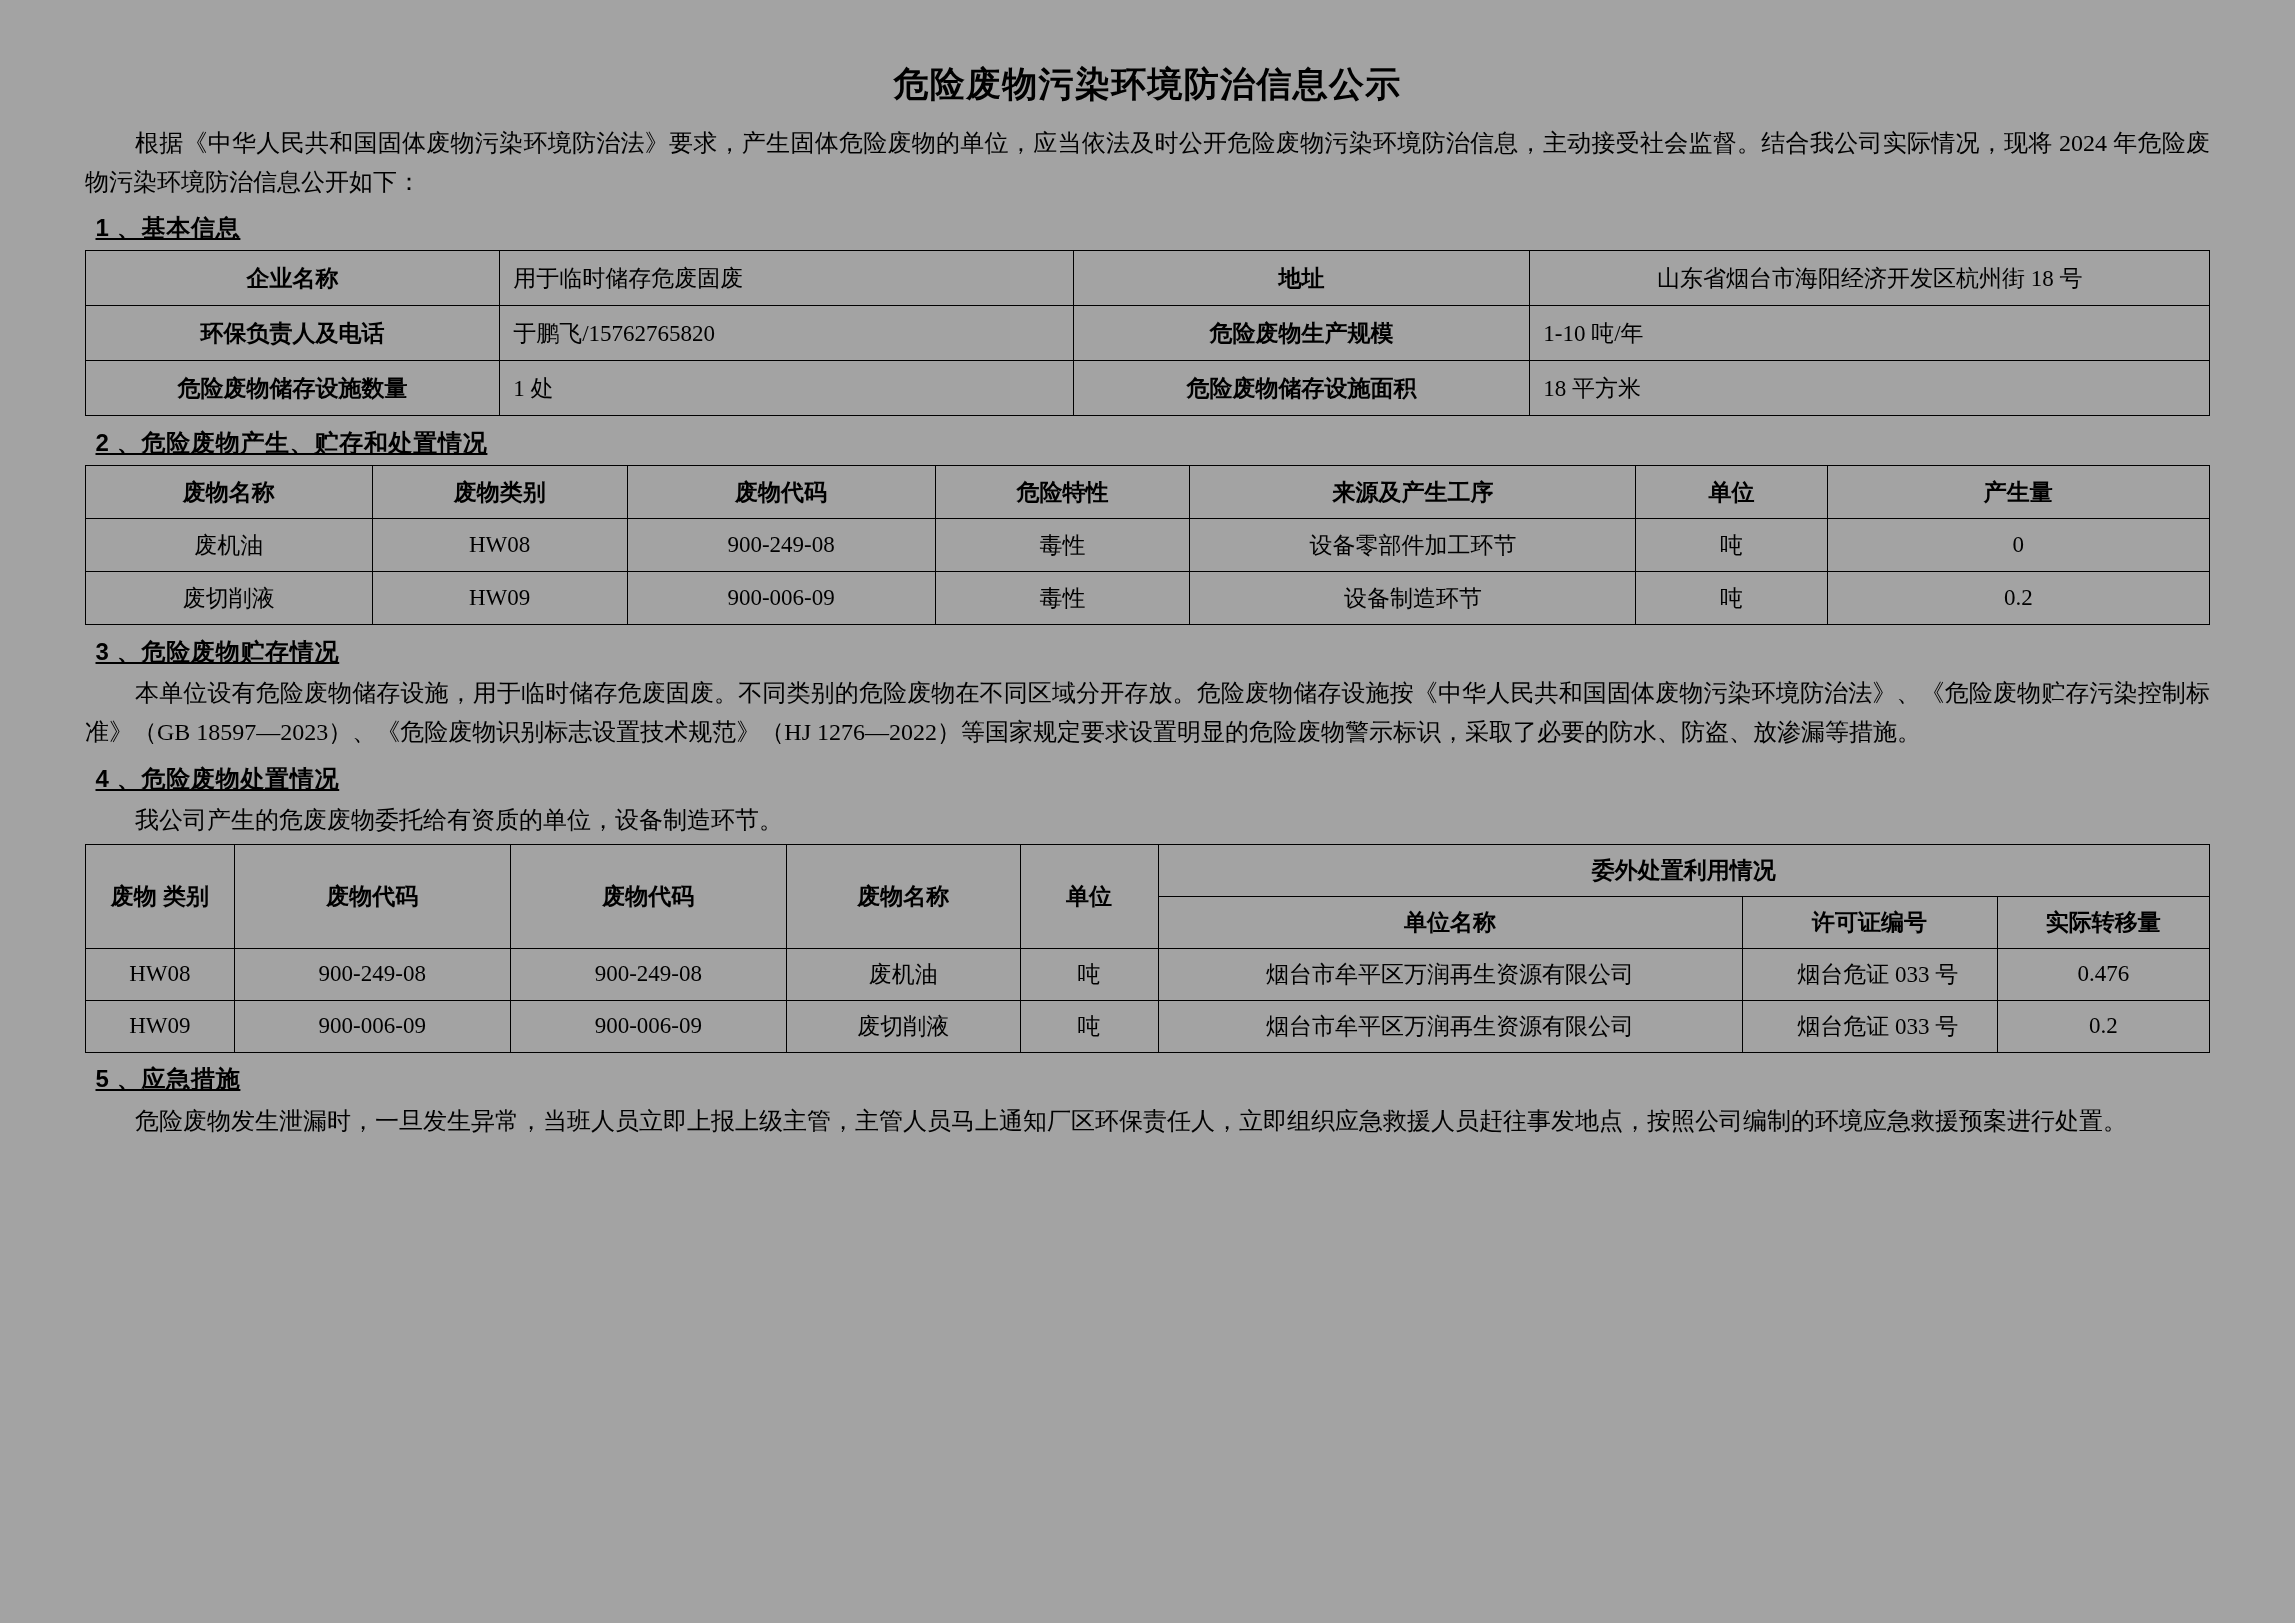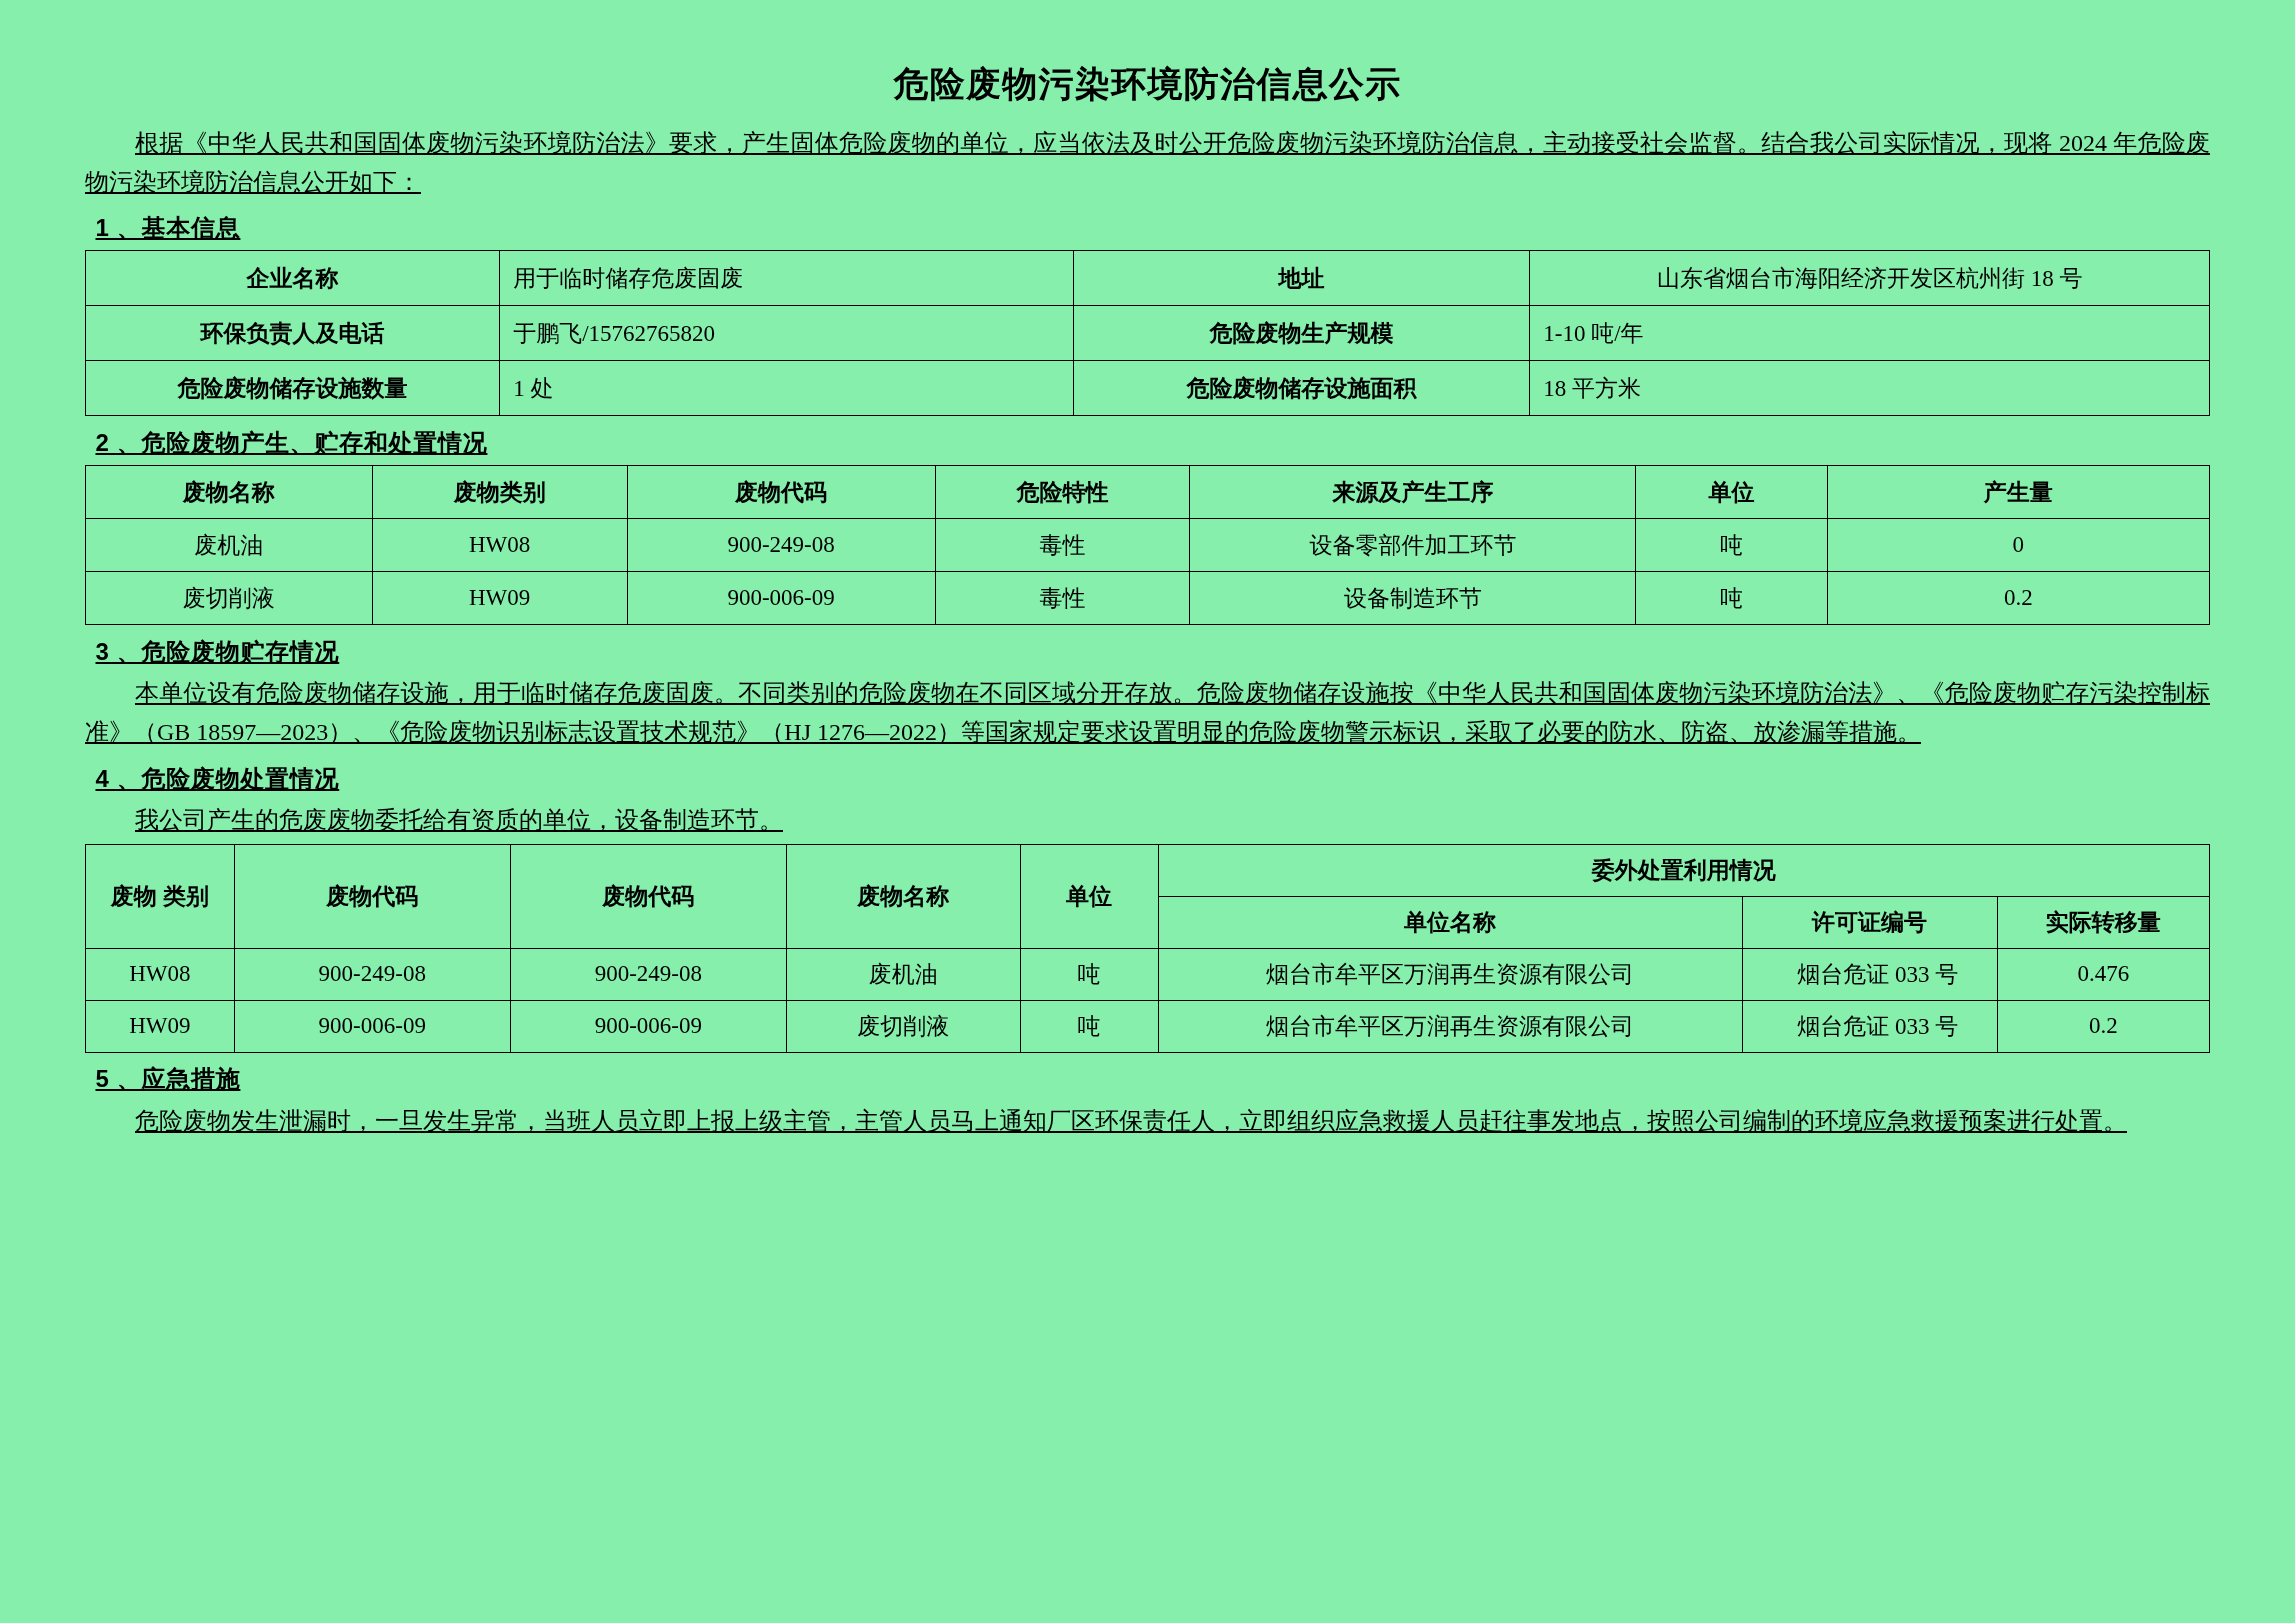--- a/index.html
+++ b/index.html
@@ -10,37 +10,36 @@
   body {
     font-family: "Liberation Serif", "DejaVu Serif", serif;
     color: #000000;
   }
   #page {
     width: 2295px;
     height: 1623px;
     box-sizing: border-box;
     padding: 39px 85px 0 85px;
     position: relative;
-    background: #86efac;
+    background: #a3a3a3;
   }
   .doc-title {
     text-align: center;
     font-size: 35px;
     font-weight: bold;
     letter-spacing: 1.3px;
     margin: 22px 0 15.7px 0;
     font-family: "Liberation Sans", "DejaVu Sans", sans-serif;
   }
   p.body-text {
     font-size: 24px;
     line-height: 1.62;
     margin: 0 0 3.9px 0;
     text-align: justify;
     text-indent: 50px;
-    text-decoration: underline;
   }
   .section-head {
     font-size: 24px;
     font-weight: bold;
     font-family: "Liberation Sans", "DejaVu Sans", sans-serif;
     margin: 10.5px 0 6.5px 10.5px;
     letter-spacing: 0.7px;
     text-decoration: underline;
   }
   table {

